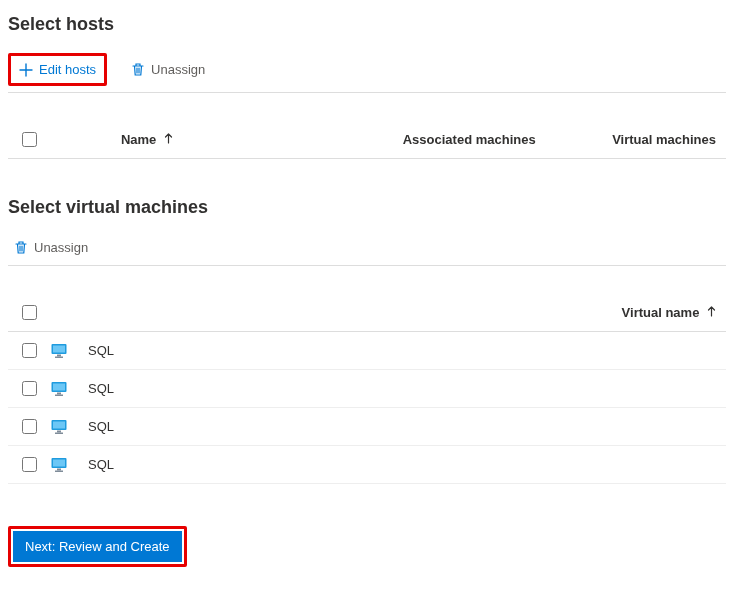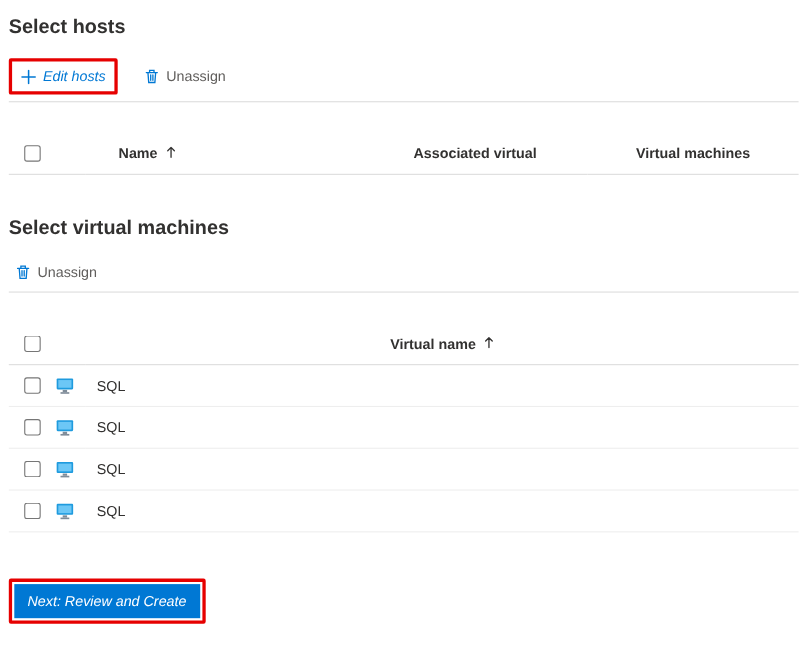--- a/index.html
+++ b/index.html
@@ -35,26 +35,25 @@
     font: inherit;
     cursor: pointer;
     padding: 4px 6px;
   }
   .cmd-btn.unassign { color: #605e5c; justify-content: space-between; }
   .cmd-btn.unassign .icn-trash svg { stroke: #0078d4; }
   .highlight-red {
     border: 3px solid #e60000;
     border-radius: 2px;
     padding: 2px 2px;
-    font-style: italic;
   }
   .icn-plus svg, .icn-trash svg, .arrow svg { display:block; }
   .tbl { width: 100%; border-collapse: collapse; }
   .tbl th {
-    text-align: center;
+    text-align: right;
     font-weight: 600;
     font-size: 13px;
     padding: 8px 10px;
     border-bottom: 1px solid #ddd;
   }
   .tbl td {
     padding: 8px 10px;
     border-bottom: 1px solid #eee;
     vertical-align: middle;
   }
@@ -110,21 +109,21 @@
       <th class="icon-col"></th>
       <th>
         <span>Name</span>
         <span class="arrow">
           <svg width="9" height="11" viewBox="0 0 9 11">
               <path d="M4.5 1v9M1.5 4L4.5 1l3 3" stroke="#323130" stroke-width="1.2" fill="none" stroke-linecap="round" stroke-linejoin="round"></path>
             </svg>
         </span>
       </th>
       <th style="width:140px"></th>
-      <th>Associated virtual</th>
+      <th>Associated machines</th>
       <th>Virtual machines</th>
     </tr>
   </thead>
   <tbody id="hosts-body">
     </tbody>
 </table>
 
 <div class="section-gap"></div>
 
 <div class="section-title">Select virtual machines</div>

